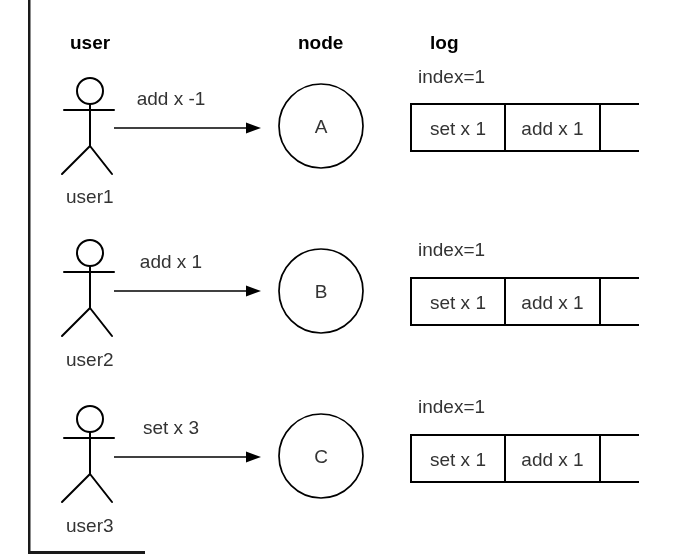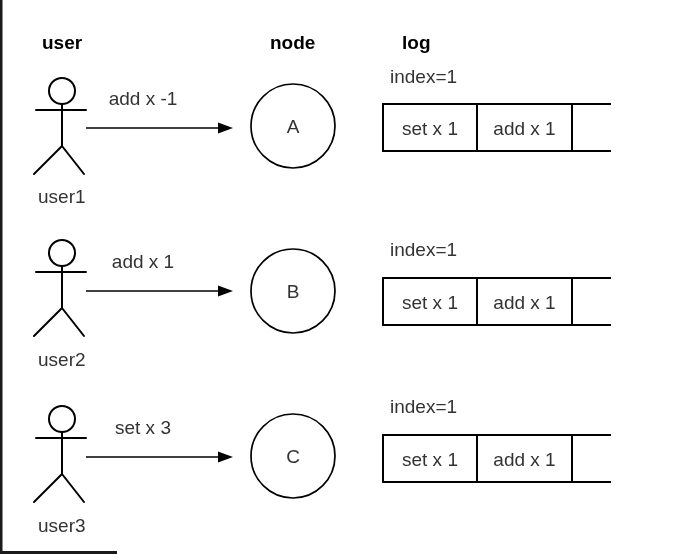--- a/index.html
+++ b/index.html
@@ -1,16 +1,16 @@
 <!DOCTYPE html>
 <html><head>
 <meta charset="utf-8">
 <style>
   html, body { margin: 0; padding: 0; background: #ffffff; }
-  .stage { position: relative; width: 611px; height: 554px; background: #ffffff; overflow: hidden; }
+  .stage { position: relative; width: 611px; height: 554px; background: #ffffff; overflow: hidden; padding-left: 28px; }
   svg { display: block; }
   text {
     font-family: "Liberation Sans", sans-serif;
     font-size: 19px;
     fill: #333333;
   }
   .hdr { font-weight: bold; fill: #000000; }
   .figure-line { stroke: #000000; stroke-width: 2; stroke-linecap: round; }
   .head { stroke: #000000; stroke-width: 2; fill: #ffffff; }
   .node-circle { stroke: #000000; stroke-width: 1.7; fill: #ffffff; }

